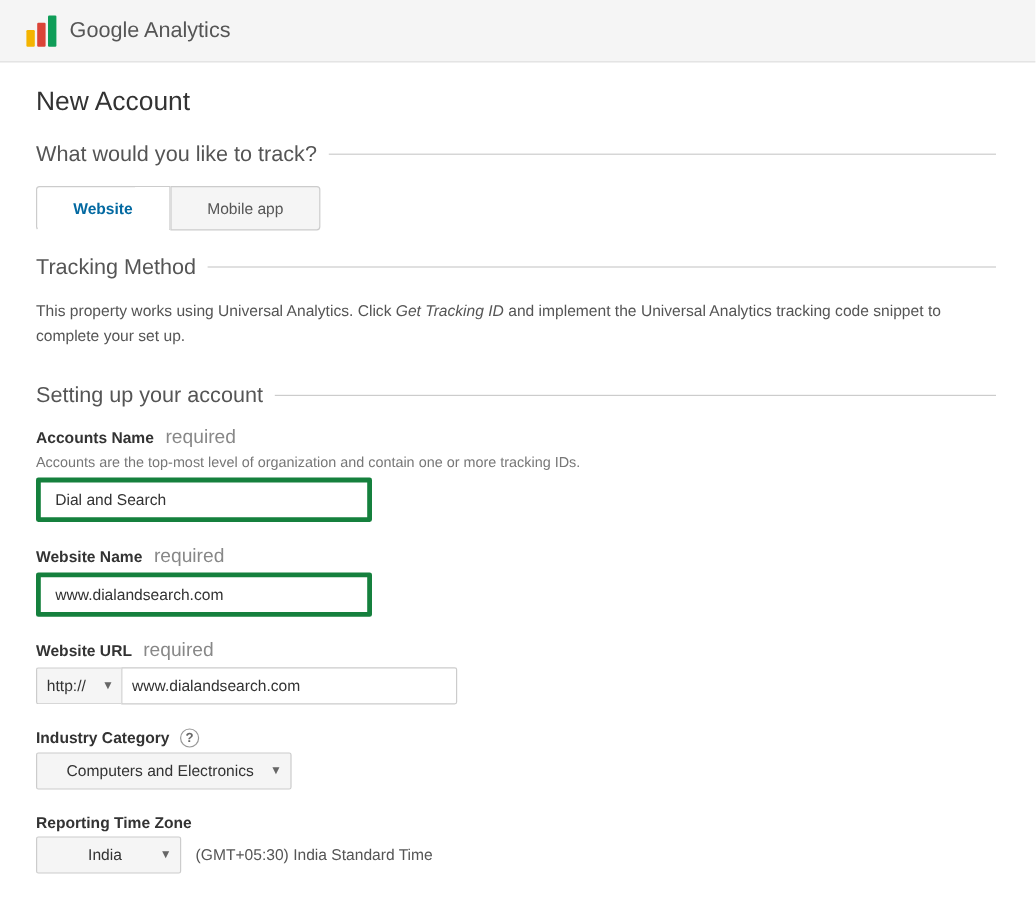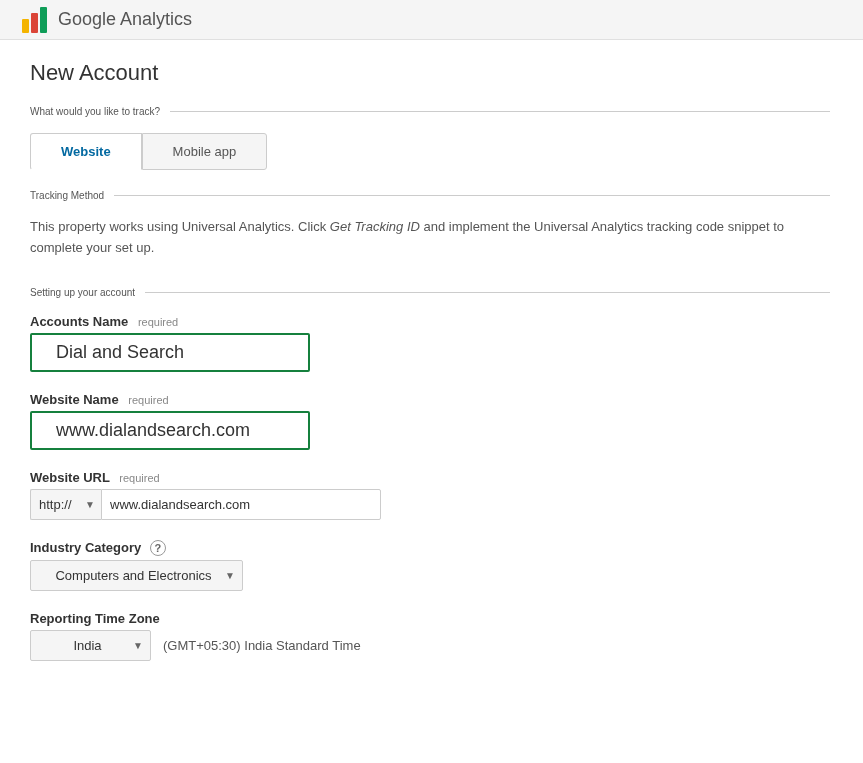--- a/index.html
+++ b/index.html
@@ -5,21 +5,21 @@
     * { box-sizing: border-box; margin: 0; padding: 0; }
     body { font-family: Arial, sans-serif; font-size: 13px; color: #333; background: #fff; }
 
     
     .header {
       background: #f5f5f5;
       border-bottom: 1px solid #e0e0e0;
       padding: 10px 20px;
       display: flex;
       align-items: center;
-      height: 40px;
+      height: 52px;
     }
     .header-logo {
       display: flex;
       align-items: center;
       gap: 8px;
     }
     .logo-icon {
       width: 30px;
       height: 30px;
     }
@@ -43,21 +43,21 @@
     }
 
     
     .section-header {
       display: flex;
       align-items: center;
       margin-bottom: 16px;
       margin-top: 20px;
     }
     .section-header-label {
-      font-size: 10px;
+      font-size: 18px;
       color: #555;
       white-space: nowrap;
       margin-right: 10px;
     }
     .section-line {
       flex: 1;
       height: 1px;
       background: #ccc;
     }
 
@@ -116,33 +116,33 @@
     .field-label {
       font-weight: bold;
       font-size: 13px;
       color: #333;
       margin-bottom: 4px;
     }
     .field-label .required-tag {
       font-weight: normal;
       color: #888;
       margin-left: 6px;
-      font-size: 11px;
+      font-size: 16px;
     }
     .field-description {
       font-size: 12px;
       color: #777;
       margin-bottom: 6px;
     }
     .text-input {
       width: 280px;
-      padding: 7px 24px;
-      border: 2px solid #15803d;
+      padding: 7px 12px;
+      border: 4px solid #15803d;
       border-radius: 2px;
-      font-size: 18px;
+      font-size: 13px;
       color: #333;
       outline: none;
     }
 
     
     .url-field {
       display: flex;
       align-items: center;
     }
     .url-prefix-wrapper {
@@ -273,20 +273,21 @@
   <div class="section-header" style="margin-top: 28px;">
     <span class="section-header-label">Setting up your account</span>
     <div class="section-line"></div>
   </div>
 
   <div class="field-group">
     <div class="field-label">
       <span>Accounts Name</span>
       <span class="required-tag">required</span>
     </div>
+    <div class="field-description">Accounts are the top-most level of organization and contain one or more tracking IDs.</div>
     <input type="text" class="text-input" value="Dial and Search" style="">
   </div>
 
 
   <div class="field-group">
     <div class="field-label">
       <span>Website Name</span>
       <span class="required-tag">required</span>
     </div>
     <input type="text" class="text-input" value="www.dialandsearch.com" style="">

